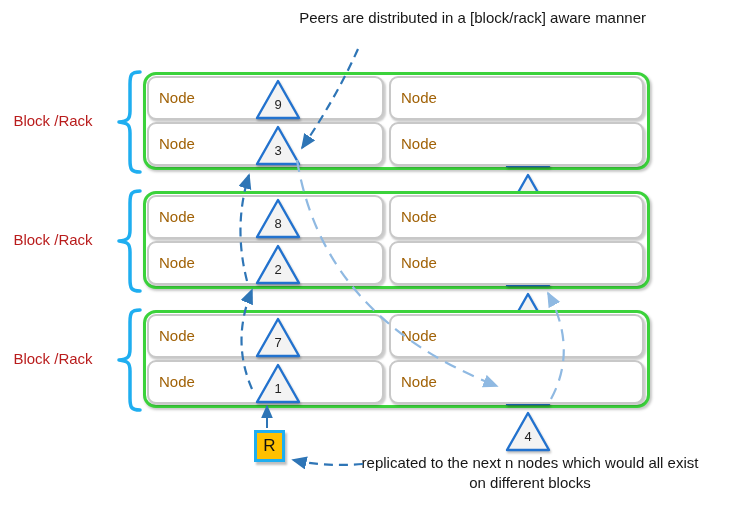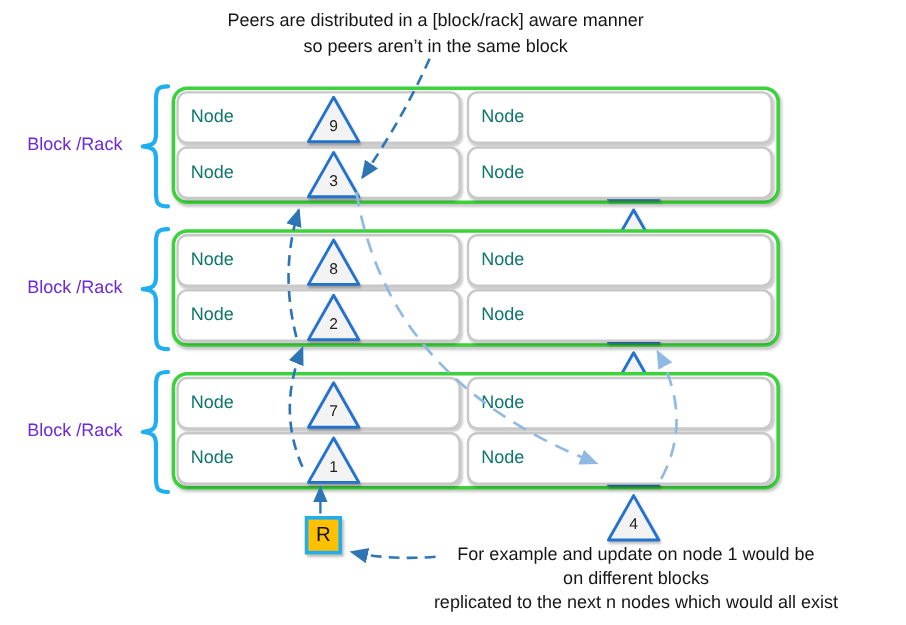--- a/index.html
+++ b/index.html
@@ -3,52 +3,52 @@
 <meta charset="utf-8">
 <style>
   html,body{margin:0;padding:0;background:#ffffff;}
   #stage{
     position:relative;width:755px;height:521px;background:#ffffff;overflow:hidden;
     font-family:"Liberation Sans", sans-serif;color:#1a1a1a;
   }
   .annotation{
     position:absolute;text-align:center;font-size:15px;line-height:21px;color:#161616;
   }
-  #title-annotation{left:108px;top:7px;width:510px;}
+  #title-annotation{left:136px;top:7px;width:510px;text-align:right;}
   #footnote-annotation{left:310px;top:453px;width:440px;line-height:20px;}
 
   .block{
     position:absolute;left:143px;width:507px;height:98px;box-sizing:border-box;
     border:3.5px solid #3bd23b;border-radius:13px;background:#ffffff;
     box-shadow:1.5px 2px 2.5px rgba(0,0,0,0.22);
   }
   #block-1{top:72px;} #block-2{top:191px;} #block-3{top:310px;}
 
   .cell{
     position:absolute;height:44px;box-sizing:border-box;background:#ffffff;
     border:2px solid #c8c8c8;border-radius:9px;
     box-shadow:1.5px 2px 2px rgba(0,0,0,0.2);
   }
   .row0{top:1px;} .row1{top:47px;}
   .col0{left:1px;width:237px;} .col1{left:243px;width:255px;}
   .node-label{
-    position:absolute;left:10px;top:11px;font-size:15px;color:#0f766e;text-align:right;
+    position:absolute;left:10px;top:11px;font-size:15px;color:#a16207;text-align:right;
   }
   .tri{position:absolute;top:0px;width:46px;height:42px;}
   .col0 .tri{left:106px;} .col1 .tri{left:114px;margin-top:48px;}
   .tri svg{position:absolute;left:0;top:0;filter:drop-shadow(1.5px 2px 1px rgba(0,0,0,0.25));}
   .tri-num{
     position:absolute;left:0;top:19px;width:100%;text-align:center;
     font-size:13px;color:#222;
   }
 
   .brace{position:absolute;left:106px;width:38px;height:106px;}
   #brace-1{top:69px;} #brace-2{top:188px;} #brace-3{top:307px;}
   .rack-label{
-    position:absolute;left:4px;width:98px;text-align:right;font-size:15px;color:#6d28d9;
+    position:absolute;left:4px;width:98px;text-align:center;font-size:15px;color:#b91c1c;
   }
   #rack-label-1{top:112px;} #rack-label-2{top:231px;} #rack-label-3{top:350px;}
 
   #replica-box{
     position:absolute;left:254px;top:430px;width:31px;height:32px;box-sizing:border-box;
     background:#ffc000;border:3px solid #1faef0;
     box-shadow:2px 2.5px 2px rgba(0,0,0,0.25);
     display:flex;align-items:center;justify-content:center;
     font-size:17px;color:#111;
   }
@@ -58,21 +58,20 @@
   .arrow-light{stroke:#8fb9e2;stroke-width:2.2;fill:none;stroke-dasharray:12 8;}
   .arrow-solid{stroke:#2e75b6;stroke-width:2;fill:none;}
 </style>
 </head>
 <body>
 
 <div id="stage">
 
   <div id="title-annotation" class="annotation">
     <div>Peers are distributed in a [block/rack] aware manner</div>
-    <div>so peers aren’t in the same block</div>
   </div>
 
   <div id="rack-label-1" class="rack-label">Block /Rack</div>
   <div id="rack-label-2" class="rack-label">Block /Rack</div>
   <div id="rack-label-3" class="rack-label">Block /Rack</div>
 
   <svg id="brace-1" class="brace" viewBox="0 0 38 106">
     <path d="M 34,3 C 25,3 24,6 24,15 L 24,42 C 24,50 22,52 13,53 C 22,54 24,56 24,64 L 24,91 C 24,100 25,103 34,103" fill="none" stroke="#1faef0" stroke-width="3.5" stroke-linecap="round" stroke-linejoin="round"></path>
   </svg>
   <svg id="brace-2" class="brace" viewBox="0 0 38 106">
@@ -197,23 +196,22 @@
         <span class="tri-num">4</span>
       </span>
     </div>
   </div>
 
   <div id="replica-box">
     <span>R</span>
   </div>
 
   <div id="footnote-annotation" class="annotation">
-    <div>For example and update on node 1 would be</div>
+    <div>replicated to the next n nodes which would all exist</div>
     <div>on different blocks</div>
-    <div>replicated to the next n nodes which would all exist</div>
   </div>
 
   <svg id="arrow-layer" width="755" height="521">
     <defs>
       <marker id="md" markerWidth="8" markerHeight="7" refX="6.2" refY="3" orient="auto" markerUnits="strokeWidth">
         <path d="M0,0 L7,3 L0,6 Z" fill="#2e75b6"></path>
       </marker>
       <marker id="ml" markerWidth="8" markerHeight="7" refX="6.2" refY="3" orient="auto" markerUnits="strokeWidth">
         <path d="M0,0 L7,3 L0,6 Z" fill="#8fb9e2"></path>
       </marker>

